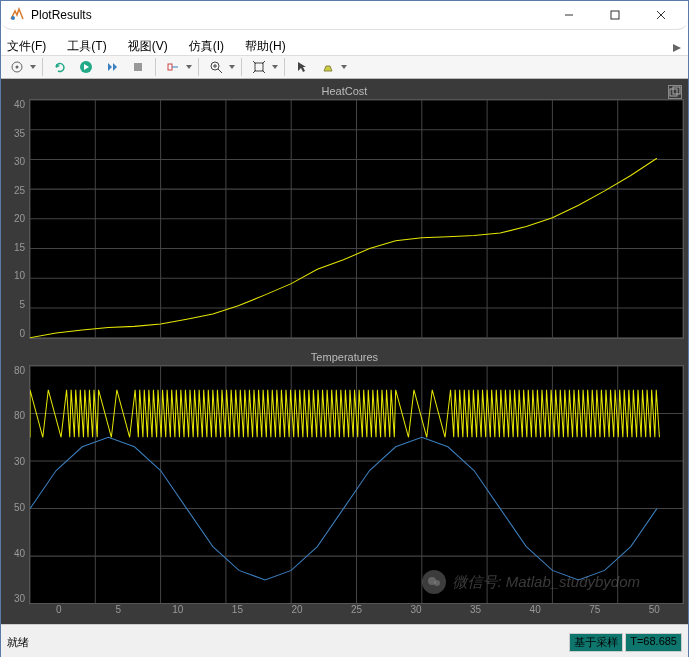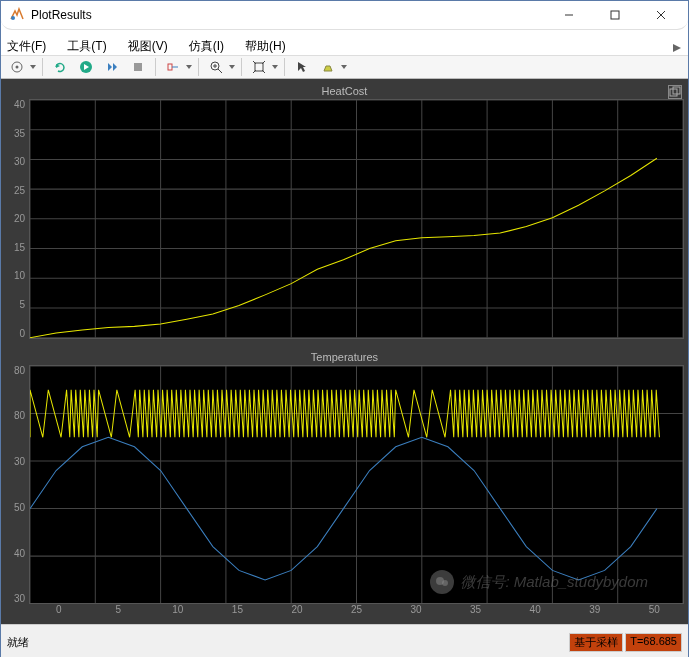--- a/index.html
+++ b/index.html
@@ -25,22 +25,22 @@
 .sp-body { flex: 1; display: flex; }
 .sp-yaxis { width: 24px; display: flex; flex-direction: column; justify-content: space-between; align-items: flex-end; padding: 0 4px 0 0; color: #999; font-size: 10px; }
 .sp-canvas { flex: 1; position: relative; background: #000; border: 1px solid #555; }
 .sp-xaxis { height: 16px; display: flex; margin-left: 24px; color: #999; font-size: 10px; }
 .sp-xaxis .xl { flex: 1; text-align: center; }
 .grid line { stroke: #444; stroke-width: 1; }
 .series { fill: none; stroke-width: 1; }
 .restore-btn { position: absolute; top: 6px; right: 6px; width: 14px; height: 14px; border: 1px solid #888; }
 .statusbar { height: 22px; background: #f0f0f0; border-top: 1px solid #ccc; display: flex; align-items: center; padding: 17px 6px; font-size: 11px; position: relative; }
 .statusbar .right { margin-left: auto; display: flex; gap: 2px; }
-.statusbar .cell { border: 1px solid #ccc; padding: 1px 4px; background: #c2410c; font-size: 11px; }
-.watermark { position: absolute; right: 40px; bottom: 30px; color: rgba(128,128,128,0.45); font-size: 15px; display: flex; align-items: center; gap: 6px; pointer-events: none; font-style: italic; }
+.statusbar .cell { border: 1px solid #ccc; padding: 1px 4px; background: #0f766e; font-size: 11px; }
+.watermark { position: absolute; right: 48px; bottom: 30px; color: rgba(128,128,128,0.45); font-size: 15px; display: flex; align-items: center; gap: 6px; pointer-events: none; font-style: italic; }
 .watermark .wx { width: 24px; height: 24px; border-radius: 50%; background: rgba(200,200,200,0.3); display: flex; align-items: center; justify-content: center; }
 </style>
 </head>
 <body>
 
 <div class="window">
   <div class="titlebar">
     <span class="icon">
       <svg viewBox="0 0 16 16">
           <path d="M2 12 L6 4 L8 8 L10 2 L14 12" stroke="#d97a2e" stroke-width="1.5" fill="none"></path>
@@ -258,21 +258,21 @@
           <div class="sp-xaxis">
             <span class="xl">0</span>
             <span class="xl">5</span>
             <span class="xl">10</span>
             <span class="xl">15</span>
             <span class="xl">20</span>
             <span class="xl">25</span>
             <span class="xl">30</span>
             <span class="xl">35</span>
             <span class="xl">40</span>
-            <span class="xl">39</span>
+            <span class="xl">75</span>
             <span class="xl">50</span>
           </div>
         </div>
       </div>
     <div class="watermark">
       <span class="wx">
         <svg width="16" height="16" viewBox="0 0 16 16">
             <circle cx="6" cy="7" r="4" fill="rgba(140,140,140,0.5)"></circle>
             <circle cx="11" cy="9" r="3" fill="rgba(140,140,140,0.5)"></circle>
           </svg>

